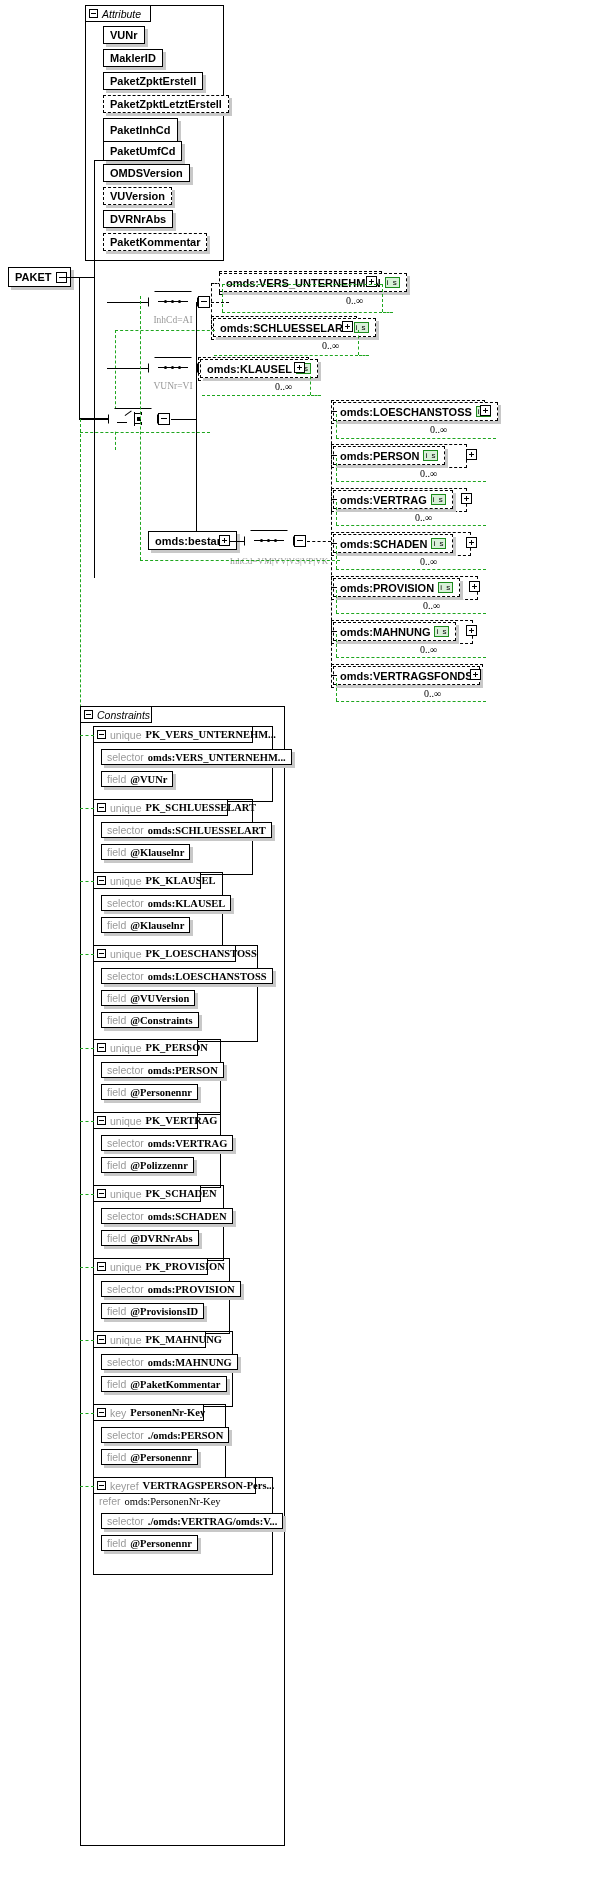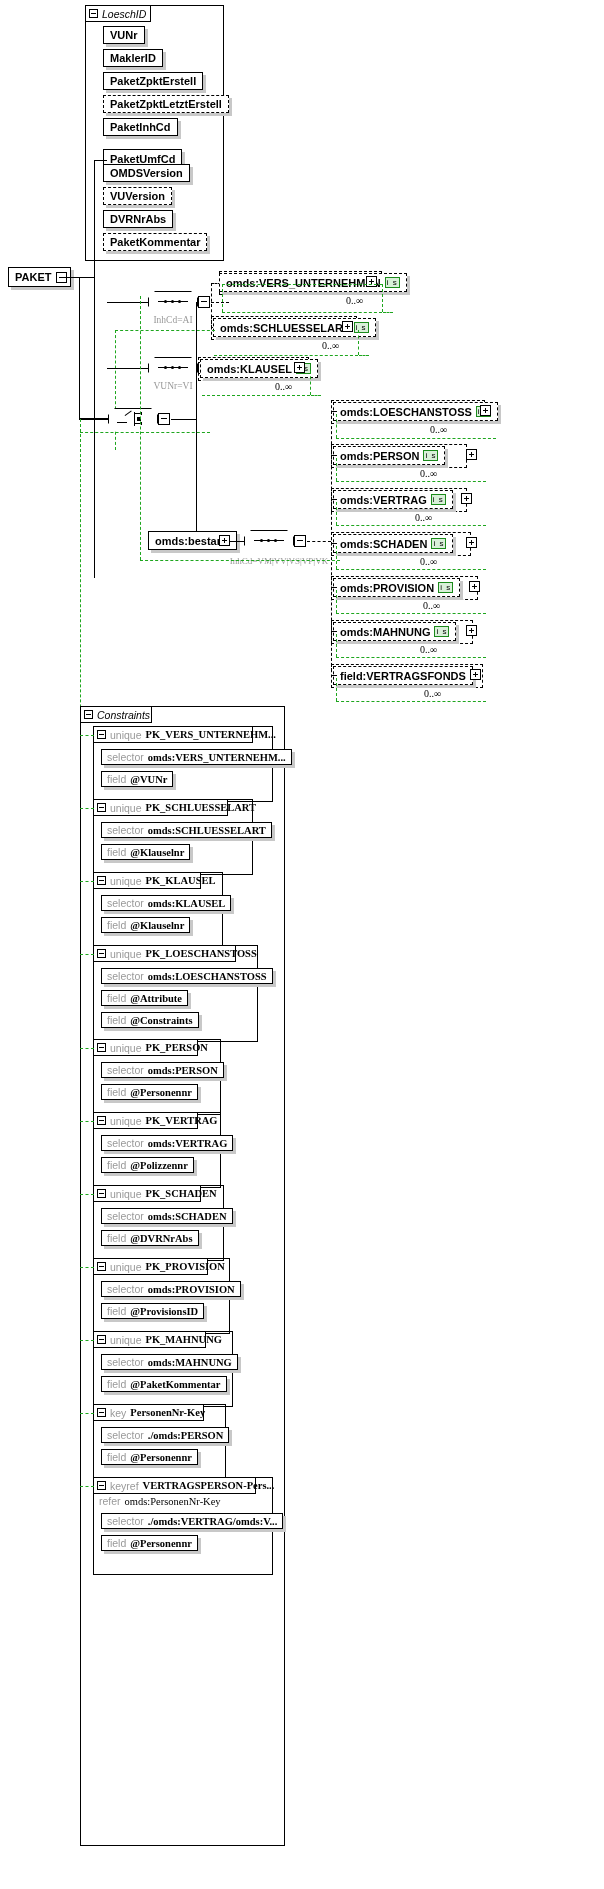--- a/index.html
+++ b/index.html
@@ -107,40 +107,40 @@
     width:11px;height:11px;border:1.4px solid #000;background:#fff;position:relative;margin-left:5px;
   }
   .root-btn::before{content:"";position:absolute;left:2px;right:2px;top:4px;height:1.4px;background:#000;}
 </style>
 </head>
 <body>
 
 <div class="grp" style="left:85px; top:5px; width:139px; height:256px;">
   <div class="grp-tab" style="width:66px;">
     <span class="minus"></span>
-    <span class="tab-title">LoeschID</span>
+    <span class="tab-title">Attribute</span>
   </div>
 </div>
 
 <div class="ebox thin" style="left:103px; top:26px; height:18px;">
   <span>VUNr</span>
 </div>
 <div class="ebox thin" style="left:103px; top:49px; height:18px;">
   <span>MaklerID</span>
 </div>
 <div class="ebox thin" style="left:103px; top:72px; height:18px;">
   <span>PaketZpktErstell</span>
 </div>
 <div class="ebox thin dashed" style="left:103px; top:95px; height:18px;">
   <span>PaketZpktLetztErstell</span>
 </div>
-<div class="ebox thin" style="left:103px; top:118px; height:18px;justify-content:center;">
+<div class="ebox thin" style="left:103px; top:118px; height:24px;justify-content:center;">
   <span>PaketInhCd</span>
 </div>
-<div class="ebox thin" style="left:103px; top:141px; height:20px;margin-top:8px;">
+<div class="ebox thin" style="left:103px; top:141px; height:20px;">
   <span>PaketUmfCd</span>
 </div>
 <div class="ebox thin" style="left:103px; top:164px; height:18px;">
   <span>OMDSVersion</span>
 </div>
 <div class="ebox thin dashed" style="left:103px; top:187px; height:18px;">
   <span>VUVersion</span>
 </div>
 <div class="ebox thin" style="left:103px; top:210px; height:18px;">
   <span>DVRNrAbs</span>
@@ -331,21 +331,21 @@
   <span>omds:MAHNUNG</span>
   <span class="isicon">i s</span>
 </div>
 <div class="plus" style="position:absolute; left:466px; top:625px;"></div>
 <div class="occ-label" style="left:420px; top:644px;">0..∞</div>
 <div class="gln" style="left:336px; top:657px; width:150px;"></div>
 <div class="glnv" style="left:336px; top:634px; height:23px;"></div>
 
 <div class="occ-wrap" style="left:331px; top:664px; width:152px; height:24px;"></div>
 <div class="ebox dashed" style="left:333px; top:666px; height:19px;">
-  <span>field:VERTRAGSFONDS</span>
+  <span>omds:VERTRAGSFONDS</span>
 </div>
 <div class="plus" style="position:absolute; left:470px; top:669px;"></div>
 <div class="occ-label" style="left:424px; top:688px;">0..∞</div>
 <div class="gln" style="left:336px; top:701px; width:150px;"></div>
 <div class="glnv" style="left:336px; top:678px; height:23px;"></div>
 
 <div class="dln" style="left:331px; top:411px; width:6px;"></div>
 <div class="dln" style="left:331px; top:455px; width:6px;"></div>
 <div class="dln" style="left:331px; top:499px; width:6px;"></div>
 <div class="dln" style="left:331px; top:543px; width:6px;"></div>
@@ -417,21 +417,21 @@
     <span class="kw">unique</span>
     <span class="nm">PK_LOESCHANSTOSS</span>
   </div>
 </div>
 <div class="cbox" style="left:101px; top:968px;">
   <span class="kw">selector</span>
   <span class="nm">omds:LOESCHANSTOSS</span>
 </div>
 <div class="cbox" style="left:101px; top:990px;">
   <span class="kw">field</span>
-  <span class="nm">@Attribute</span>
+  <span class="nm">@VUVersion</span>
 </div>
 <div class="cbox" style="left:101px; top:1012px;">
   <span class="kw">field</span>
   <span class="nm">@Constraints</span>
 </div>
 <div class="gln" style="left:80px; top:954px; width:14px;"></div>
 
 <div class="grp" style="left:93px; top:1039px; width:128px; height:76px;">
   <div class="grp-tab" style="width:105px;">
     <span class="minus"></span>

